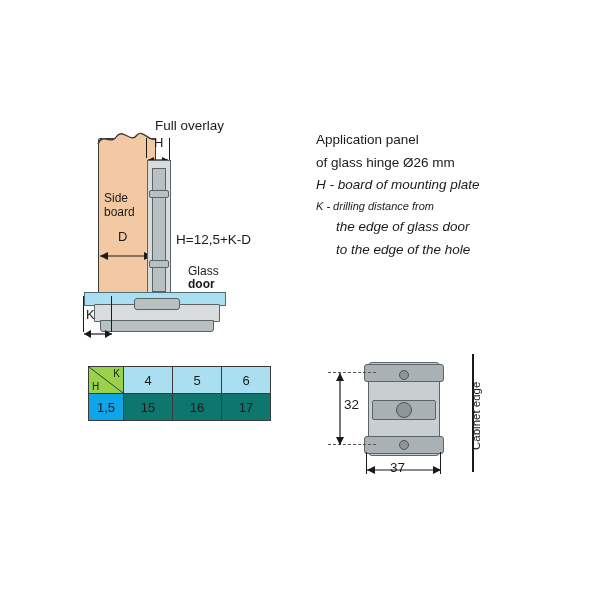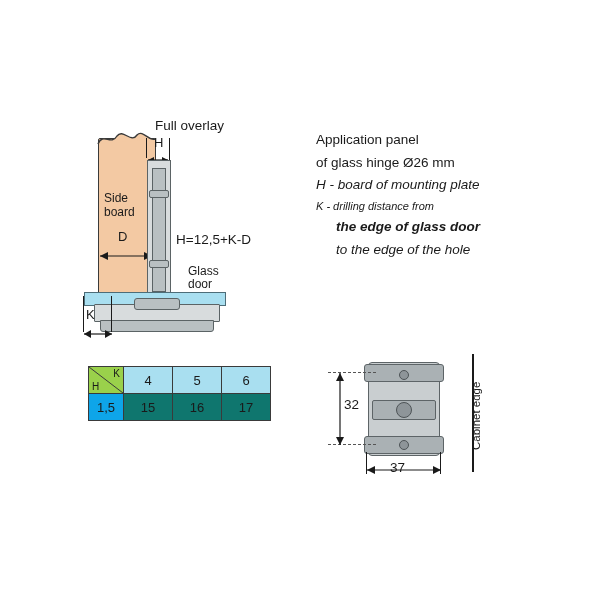--- a/index.html
+++ b/index.html
@@ -130,42 +130,42 @@
 
     <div class="abs plate-body" style="left:67px; top:50px; width:22px; height:140px;"></div>
     <div class="abs plate-dark" style="left:72px; top:58px; width:12px; height:122px;"></div>
     <div class="abs plate-dark" style="left:69px; top:80px; width:18px; height:6px; border-radius:2px;"></div>
     <div class="abs plate-dark" style="left:69px; top:150px; width:18px; height:6px; border-radius:2px;"></div>
 
     <div class="abs txt" style="left:96px; top:122px; font-size:13.5px;">H=12,5+K-D</div>
 
     <div class="abs glassdoor" style="left:4px; top:182px; width:140px; height:12px;"></div>
     <div class="abs txt" style="left:108px; top:155px; font-size:12px;">Glass</div>
-    <div class="abs txt" style="left:108px; top:168px; font-size:12px;">door</div>
+    <div class="abs txt" style="left:108px; top:168px; font-size:12px;font-weight:bold;">door</div>
 
     <div class="abs plate-body" style="left:14px; top:194px; width:124px; height:16px; border-radius:1px;"></div>
     <div class="abs plate-dark" style="left:20px; top:210px; width:112px; height:10px; border-radius:0 0 3px 3px;"></div>
     <div class="abs plate-dark" style="left:54px; top:188px; width:44px; height:10px; border-radius:3px;"></div>
 
     <div class="abs txt" style="left:6px; top:198px; font-size:13px;">K</div>
     <svg class="abs arrowsvg" style="left:2px; top:218px;" width="34" height="12" viewBox="0 0 34 12">
       <line x1="2" y1="6" x2="30" y2="6" stroke="#1a1a1a" stroke-width="1.2"></line>
       <polygon points="2,6 9,2 9,10" fill="#1a1a1a"></polygon>
       <polygon points="30,6 23,2 23,10" fill="#1a1a1a"></polygon>
     </svg>
     <div class="abs" style="left:3px; top:186px; width:1px; height:36px; background:#1a1a1a;"></div>
     <div class="abs" style="left:31px; top:186px; width:1px; height:36px; background:#1a1a1a;"></div>
   </div>
 
   <div class="abs" style="left:316px; top:132px; width:260px;">
     <div class="txt" style="font-size:13.5px; margin-bottom:7px;">Application panel</div>
     <div class="txt" style="font-size:13.5px; margin-bottom:7px;">of glass hinge Ø26 mm</div>
     <div class="txt ital" style="font-size:13.5px; margin-bottom:7px;">H - board of mounting plate</div>
     <div class="txt ital" style="font-size:11px; margin-bottom:7px;">K - drilling distance from</div>
-    <div class="txt ital" style="font-size:13.5px; margin-bottom:7px; padding-left:20px;font-weight:bold;">the edge of glass door</div>
+    <div class="txt ital" style="font-size:13.5px; margin-bottom:7px; padding-left:20px;">the edge of glass door</div>
     <div class="txt ital" style="font-size:13.5px; padding-left:20px;">to the edge of the hole</div>
   </div>
 
   <table class="kh" style="left:88px; top:366px;">
     <tbody>
         <tr>
       <td class="hdrcorner">
         <svg class="corner-slash" viewBox="0 0 34 26" preserveAspectRatio="none">
           <line x1="0" y1="0" x2="34" y2="26" stroke="#3a3a3a" stroke-width="1"></line>
         </svg>

